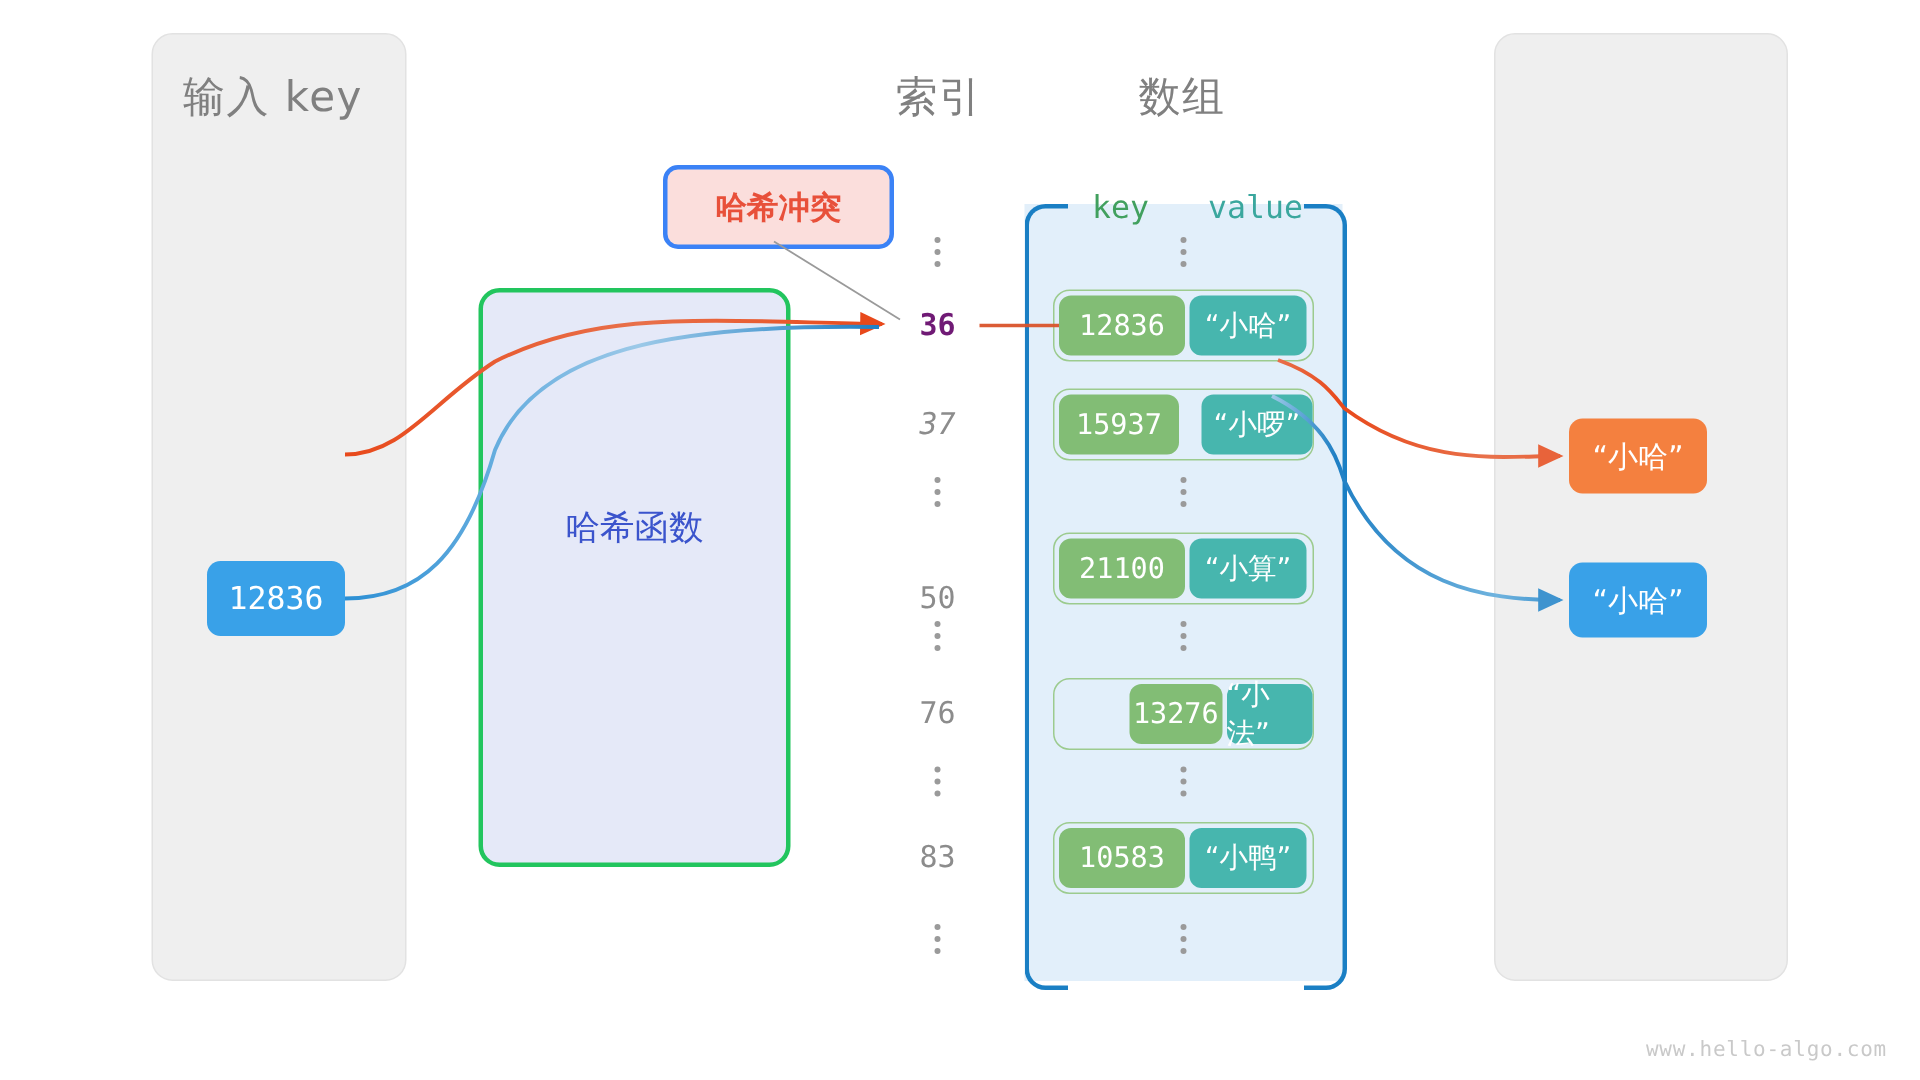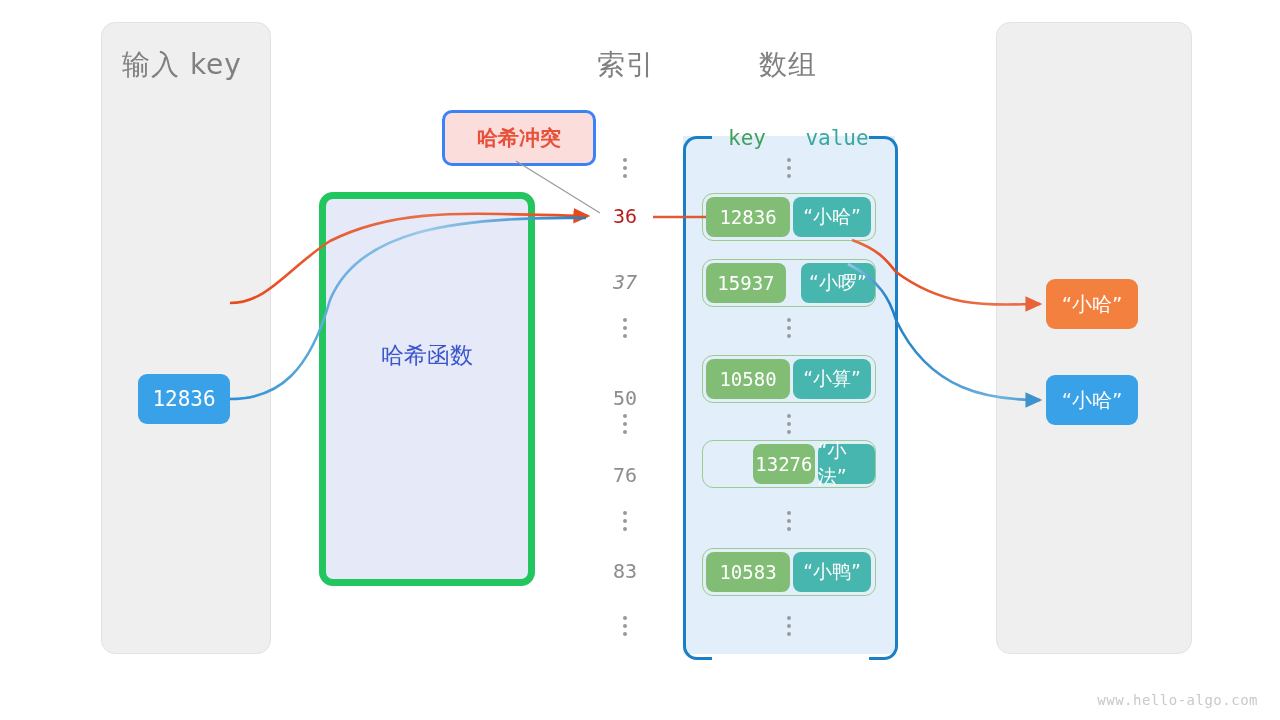--- a/index.html
+++ b/index.html
@@ -6,42 +6,42 @@
   body{width:1280px;height:720px;overflow:hidden;font-family:"Liberation Sans","DejaVu Sans",sans-serif;}
   #stage{position:relative;width:1280px;height:720px;background:#fff;}
 
   
   .panel{position:absolute;background:#efefef;border:1px solid #e2e2e2;border-radius:14px;}
   .panel-title{position:absolute;font-size:28px;font-weight:normal;color:#808080;
                font-family:"DejaVu Sans",sans-serif;letter-spacing:1px;white-space:nowrap;}
 
   
   #hash-box{position:absolute;left:319px;top:192px;width:202px;height:380px;
-            background:#e5e9f8;border:7px solid #22c55e;border-radius:14px;}
+            background:#e5e9f8;border:3px solid #22c55e;border-radius:14px;}
   #hash-title{position:absolute;left:0;right:0;top:141px;text-align:center;
               font-size:23px;color:#3b54cc;font-family:"DejaVu Sans",sans-serif;font-weight:500;}
   #hash-formula{position:absolute;left:0;right:0;top:192px;text-align:center;
               font-size:19px;color:#3b54cc;font-family:"DejaVu Sans Mono","Liberation Mono",monospace;}
 
   
   #collision{position:absolute;left:442px;top:110px;width:148px;height:50px;
              background:#fbdedc;border:3px solid #3b82f6;border-radius:10px;
              display:flex;align-items:center;justify-content:center;
              font-size:21px;font-weight:bold;color:#e8503a;font-family:"DejaVu Sans",sans-serif;}
 
   
   .chip{position:absolute;border-radius:9px;display:flex;align-items:center;justify-content:center;
         color:#fff;font-size:21px;font-family:"DejaVu Sans Mono","Liberation Mono",monospace;}
   .chip-orange{background:#f4803f;}
   .chip-blue{background:#39a1e8;}
 
   
   .idx{position:absolute;width:60px;text-align:center;font-size:20px;color:#8c8c8c;
        font-family:"DejaVu Sans Mono","Liberation Mono",monospace;}
-  .idx.hi{color:#b91c1c;font-weight:normal;}
+  .idx.hi{color:#701a75;font-weight:bold;}
   .vdots{position:absolute;width:60px;display:flex;flex-direction:column;align-items:center;gap:4px;}
   .vdots i{display:block;width:4px;height:4px;border-radius:50%;background:#9a9a9a;}
 
   
   #array-box{position:absolute;left:683px;top:136px;width:212px;height:518px;
              background:#e2effa;}
   .bracket{position:absolute;top:136px;height:518px;width:26px;
            border:3px solid #1a7fc4;border-radius:14px;}
   #bracket-left{left:683px;border-right:none;border-top-right-radius:0;border-bottom-right-radius:0;}
   #bracket-right{left:869px;border-left:none;border-top-left-radius:0;border-bottom-left-radius:0;}
@@ -114,35 +114,35 @@
         <i></i>
         <i></i>
       </div>
       <div class="vdots" style="left: 759px; top: 318px;">
         <i></i>
         <i></i>
         <i></i>
       </div>
       <div class="idx" style="left: 595px; top: 386px;">50</div>
       <div class="pair" style="top: 355px;">
-        <div class="cell cell-key">10580</div>
+        <div class="cell cell-key">21100</div>
         <div class="cell cell-val">“小算”</div>
       </div>
       <div class="vdots" style="left: 595px; top: 414px;">
         <i></i>
         <i></i>
         <i></i>
       </div>
       <div class="vdots" style="left: 759px; top: 414px;">
         <i></i>
         <i></i>
         <i></i>
       </div>
       <div class="idx" style="left: 595px; top: 463px;">76</div>
-      <div class="pair" style="top: 440px; padding-left: 47px;">
+      <div class="pair" style="top: 452px; padding-left: 47px;">
         <div class="cell cell-key">13276</div>
         <div class="cell cell-val">“小法”</div>
       </div>
       <div class="vdots" style="left: 595px; top: 511px;">
         <i></i>
         <i></i>
         <i></i>
       </div>
       <div class="vdots" style="left: 759px; top: 511px;">
         <i></i>

